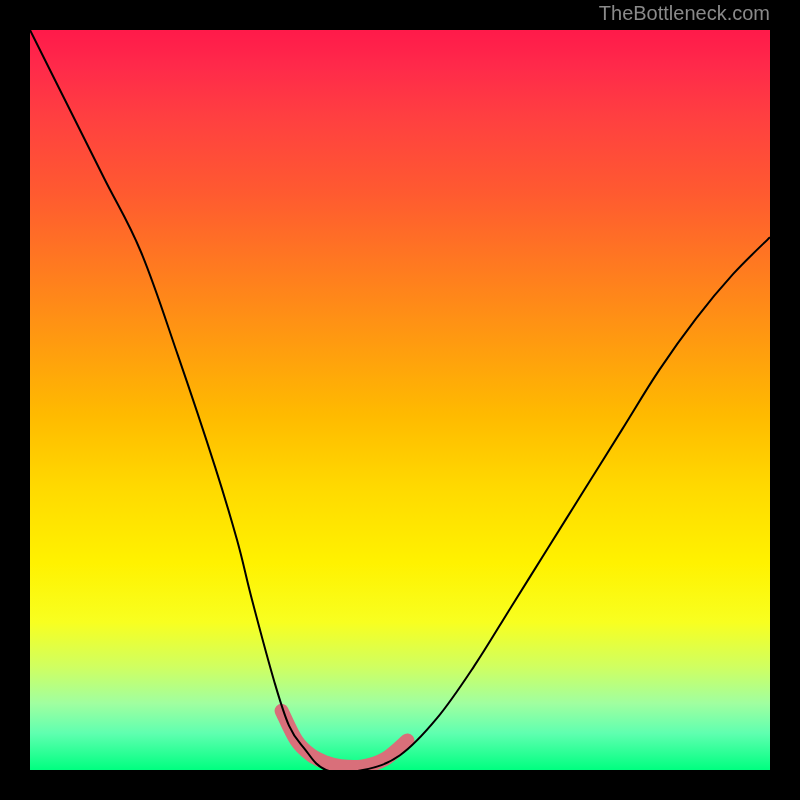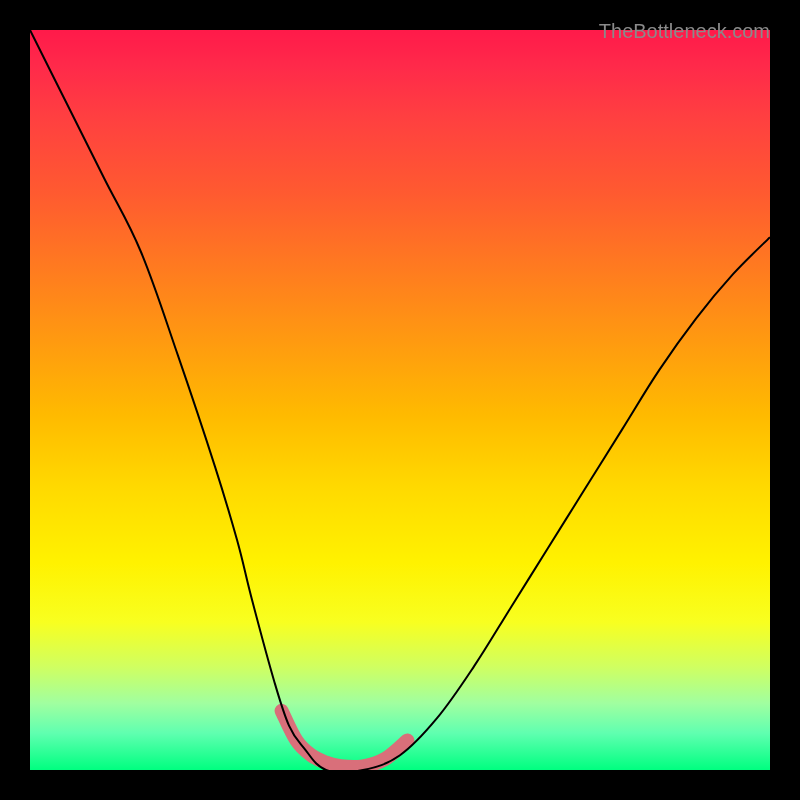--- a/index.html
+++ b/index.html
@@ -35,21 +35,21 @@
       #fff200 72%,
       #f8ff20 80%,
       #d0ff60 86%,
       #a0ffa0 91%,
       #60ffb0 95%,
       #00ff80 100%
     );
   }
   .attribution {
     position: absolute;
-    top: 20px;
+    top: 2px;
     right: 30px;
     color: #8a8a8a;
     font-size: 20px;
     font-weight: 500;
     z-index: 5;
   }
   .svg-overlay {
     position: absolute;
     left: 30px;
     top: 30px;

